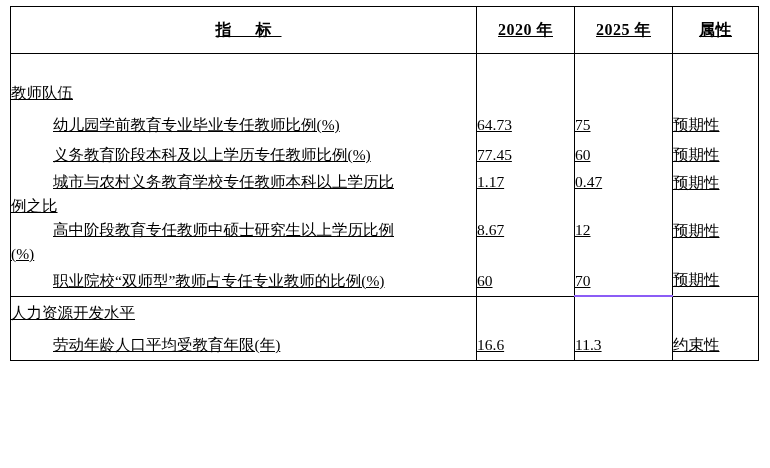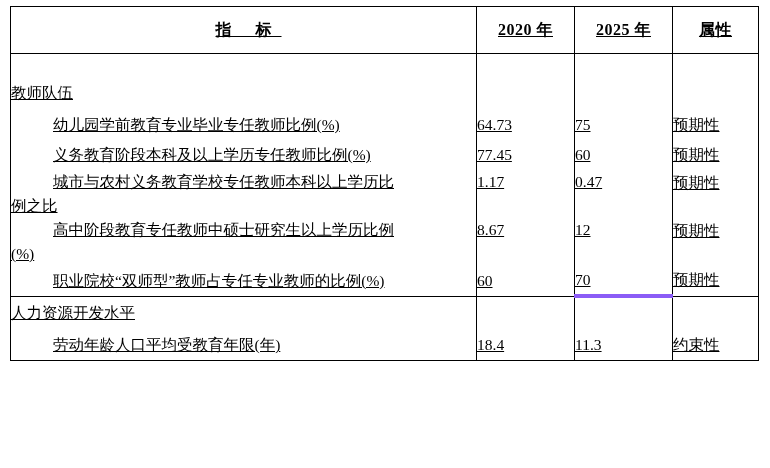--- a/index.html
+++ b/index.html
@@ -177,36 +177,36 @@
         <td class="num-cell" style="border-top:none;border-bottom:none;vertical-align:top;padding-top:3px;margin-left:44px;">8.67</td>
         <td class="num-cell" style="border-top:none;border-bottom:none;vertical-align:top;padding-top:3px;">12</td>
         <td class="attr-cell" style="border-top:none;border-bottom:none;vertical-align:top;padding-top:3px;">预期性</td>
       </tr>
 
       <tr class="row-h1">
         <td class="sub-cell" style="border-top:none;border-bottom:1px solid #000;">
           <span class="indent">职业院校“双师型”教师占专任专业教师的比例(%)</span>
         </td>
         <td class="num-cell" style="border-top:none;border-bottom:1px solid #000;">60</td>
-        <td class="num-cell" style="border-top:none;border-bottom:4px solid #8b5cf6;">70</td>
+        <td class="num-cell" style="border-top:none;border-bottom:2px solid #8b5cf6;">70</td>
         <td class="attr-cell" style="border-top:none;border-bottom:1px solid #000;">预期性</td>
       </tr>
 
       <tr>
         <td class="grp-cell" style="border-top:1px solid #000;border-bottom:none;">人力资源开发水平</td>
         <td class="num-cell" style="border-top:1px solid #000;border-bottom:none;"></td>
         <td class="num-cell" style="border-top:1px solid #000;border-bottom:none;"></td>
         <td class="attr-cell" style="border-top:1px solid #000;border-bottom:none;"></td>
       </tr>
 
       <tr class="row-h1">
         <td class="sub-cell" style="border-top:none;">
           <span class="indent">劳动年龄人口平均受教育年限(年)</span>
         </td>
-        <td class="num-cell" style="border-top:none;">18.4</td>
+        <td class="num-cell" style="border-top:none;">16.6</td>
         <td class="num-cell" style="border-top:none;">11.3</td>
         <td class="attr-cell" style="border-top:none;">约束性</td>
       </tr>
 
     </tbody>
   </table>
 
 
 </div>
 

